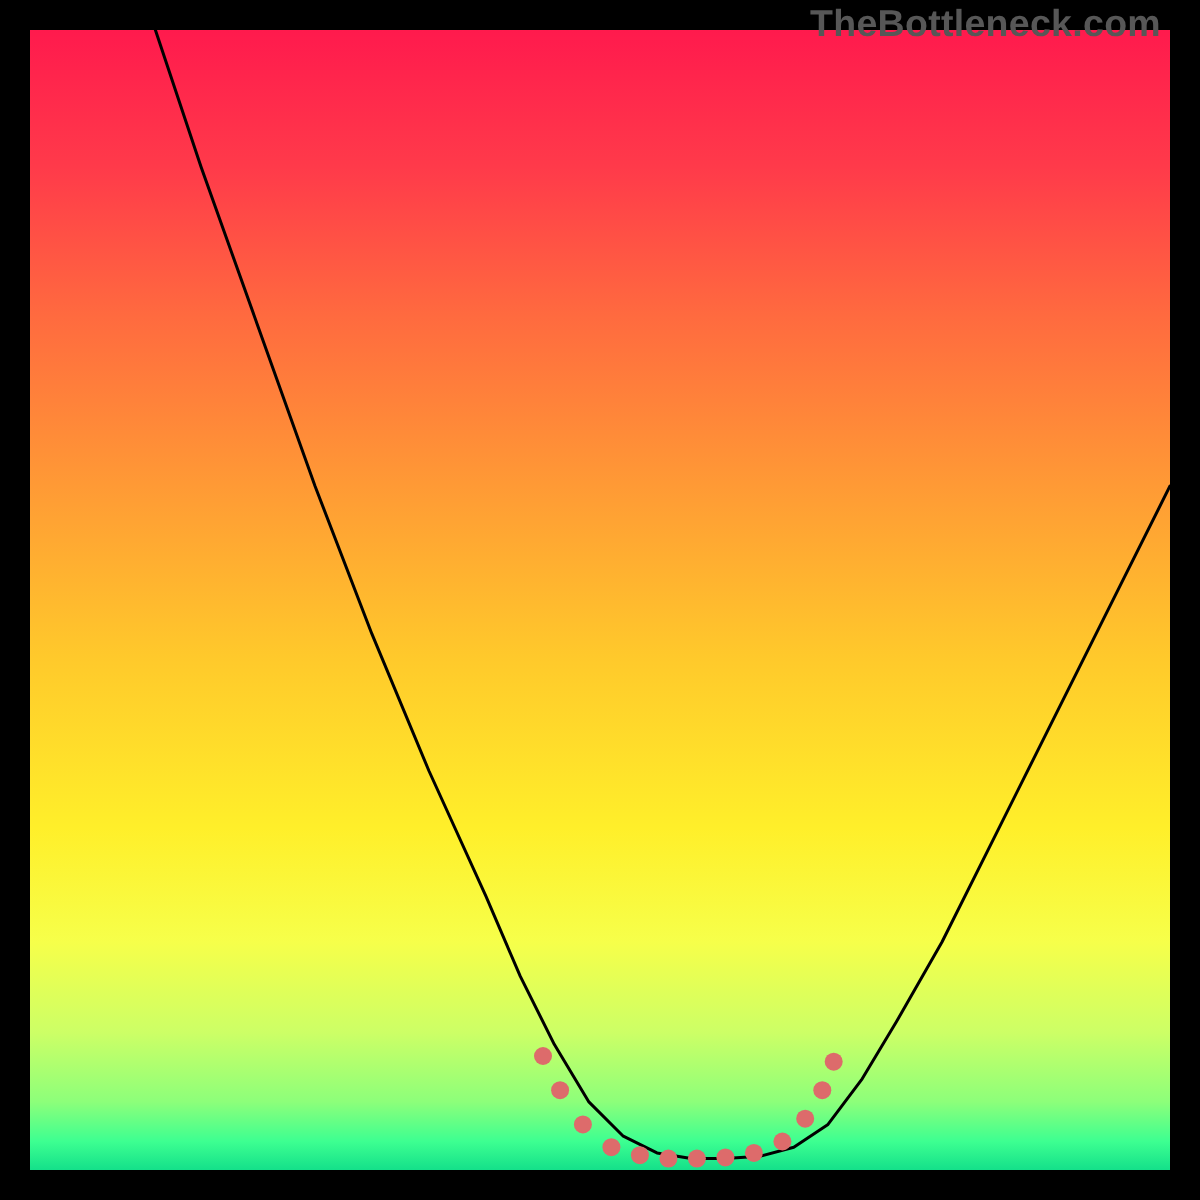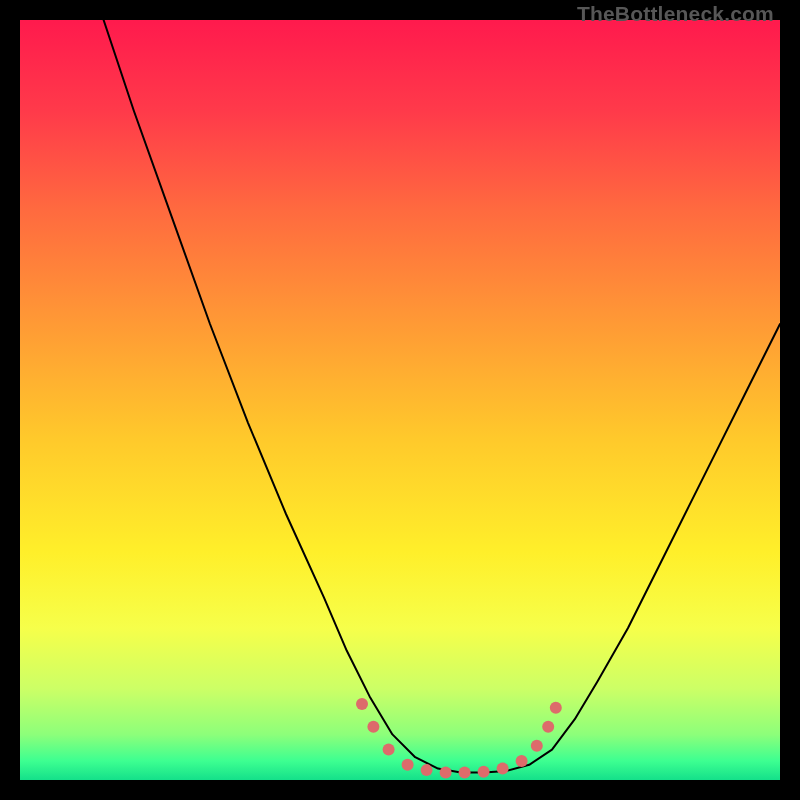--- a/index.html
+++ b/index.html
@@ -23,21 +23,21 @@
     left: 0;
     top: 0;
     width: 760px;
     height: 760px;
   }
   .watermark {
     position: absolute;
     top: 2px;
     right: 26px;
     font-family: Arial, Helvetica, sans-serif;
-    font-size: 21px;
+    font-size: 25px;
     font-weight: 600;
     color: #575757;
     letter-spacing: 0.2px;
   }
   svg { display: block; }
 </style>
 </head>
 <body>
 
 <div class="frame">

